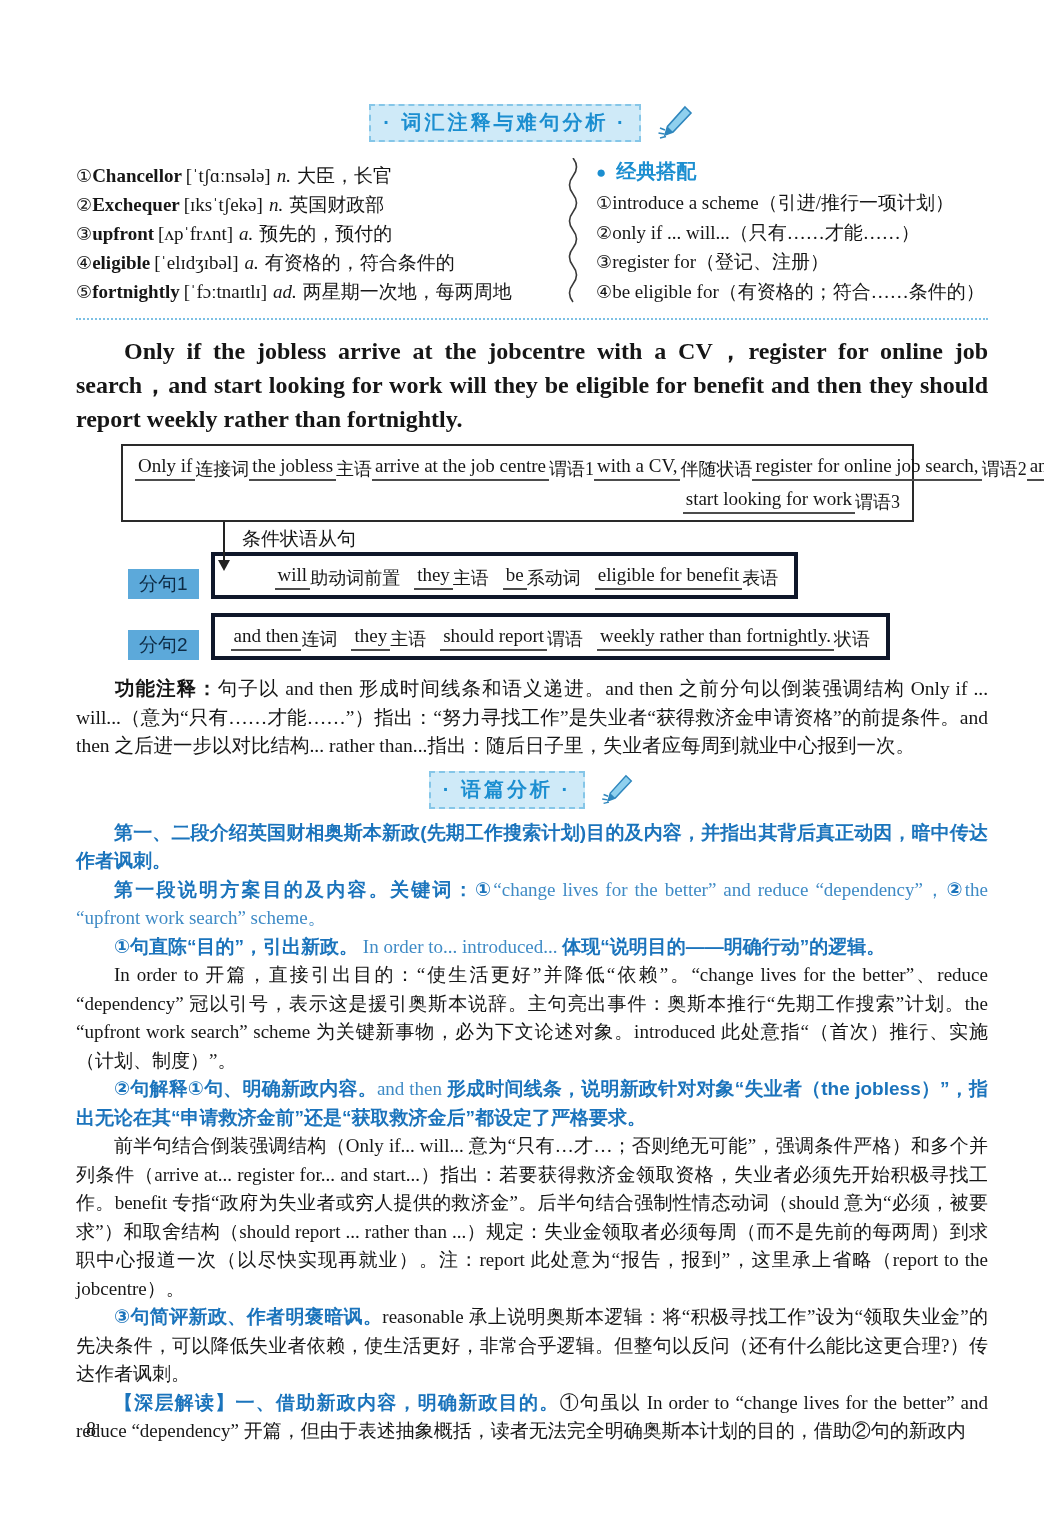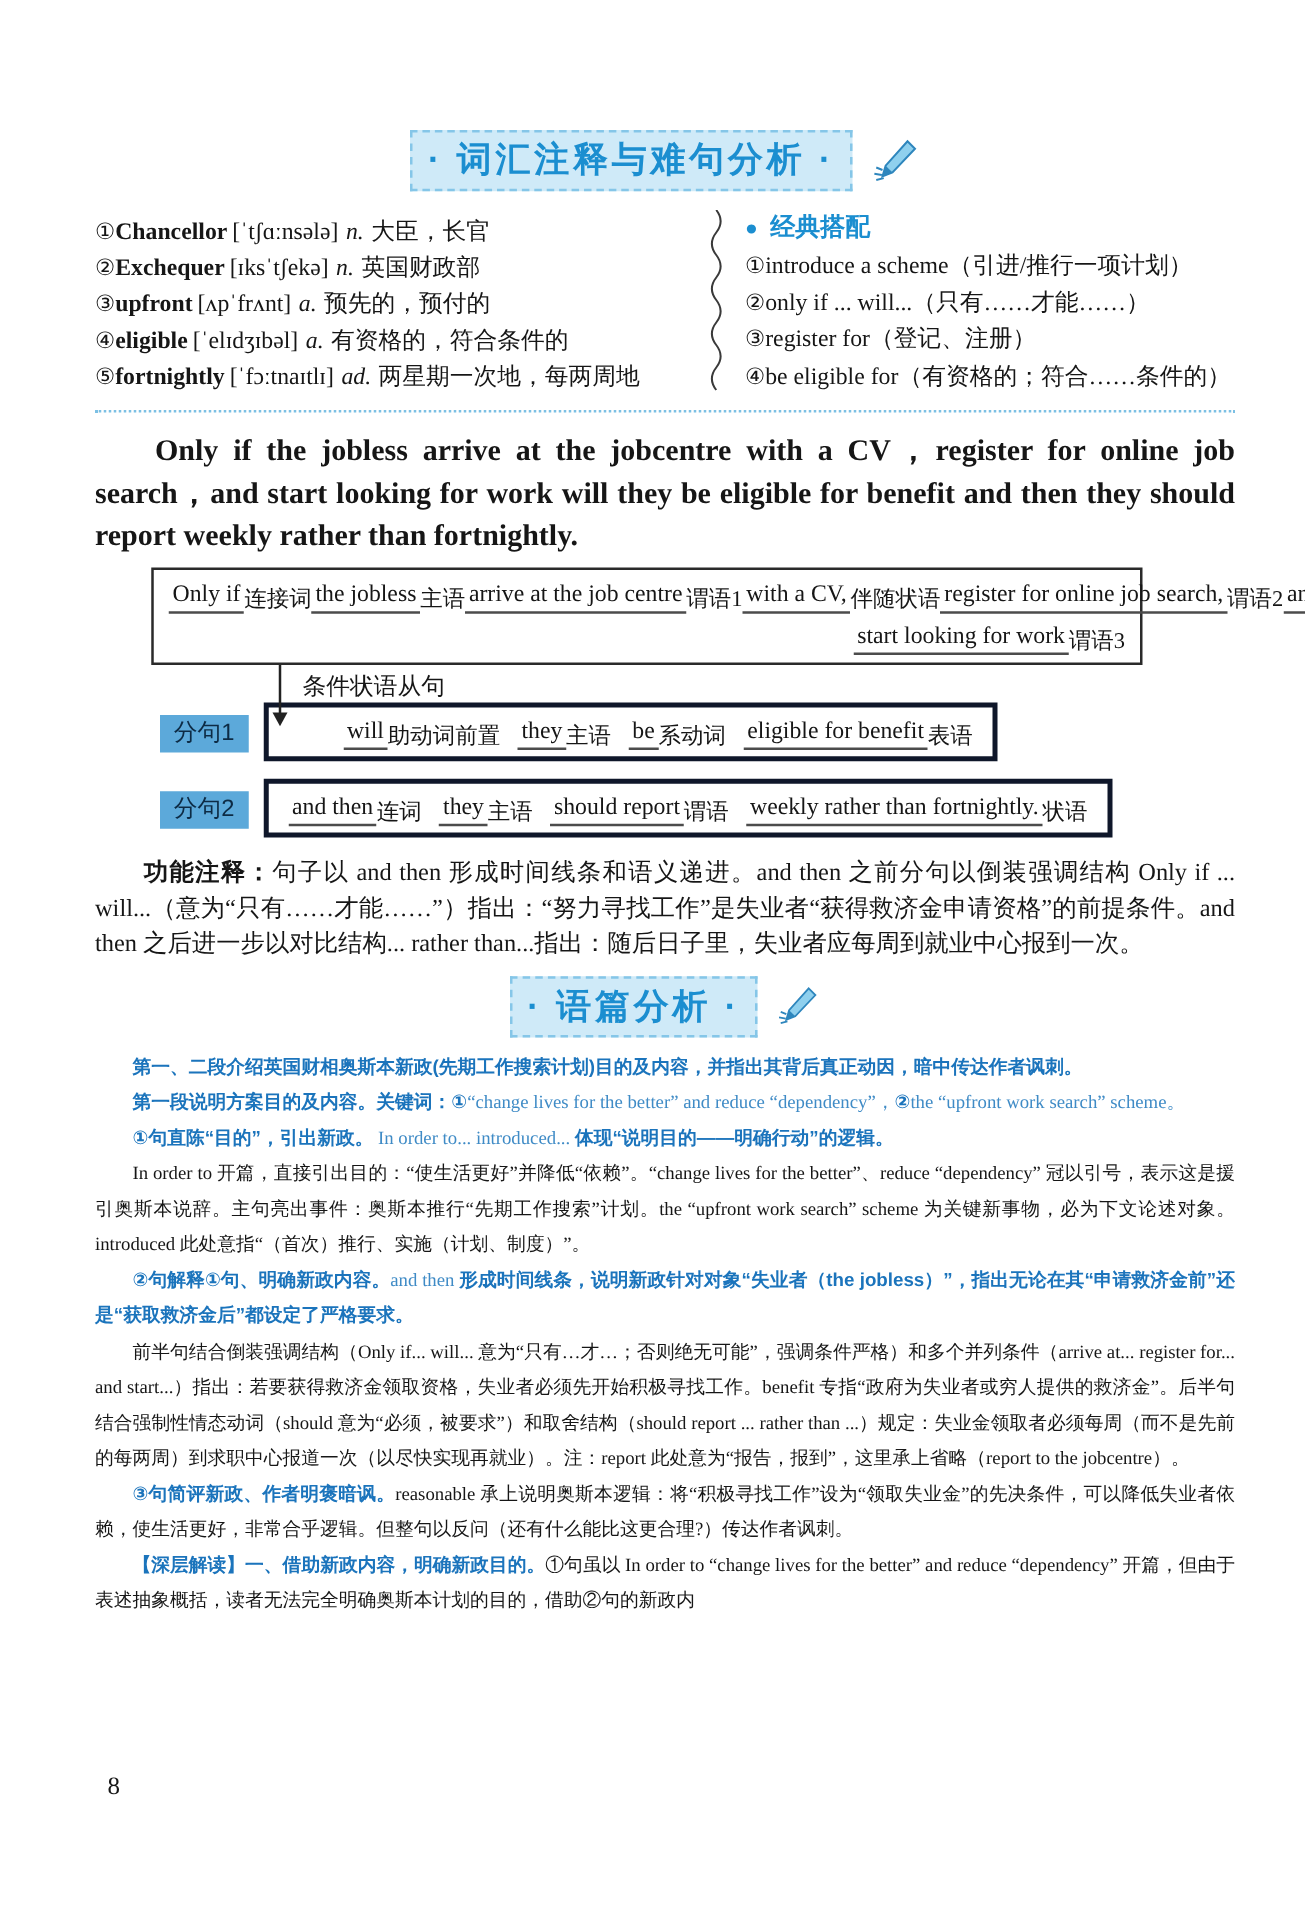--- a/index.html
+++ b/index.html
@@ -16,21 +16,21 @@
 
   
   .badge-row{text-align:center;margin:0 0 14px 0;white-space:nowrap;}
   .badge{
     display:inline-block;
     background:#cfeaf8;
     border:2px dashed #85c6e8;
     color:#1b8ed0;
     font-family:"Liberation Sans","DejaVu Sans",sans-serif;
     font-weight:bold;
-    font-size:28px;
+    font-size:20px;
     letter-spacing:3px;
     padding:3px 12px 4px 12px;
     vertical-align:middle;
   }
   .pen{vertical-align:middle;margin-left:10px;}
 
   
   .vocab-wrap{display:flex;align-items:flex-end;}
   .vocab-left{width:468px;}
   .vline{font-size:19px;line-height:29px;white-space:nowrap;}
@@ -63,21 +63,21 @@
   .gen{font-size:19px;line-height:24px;border-bottom:2px solid #4c4c4c;padding:0 3px 1px 3px;white-space:nowrap;}
   .gcn{font-size:18px;line-height:24px;margin-top:3px;white-space:nowrap;font-family:"Liberation Serif","DejaVu Serif",serif;}
 
   
   .arrow-zone{position:relative;height:30px;}
   .arrow-line{position:absolute;left:147px;top:0;width:0;height:46px;border-left:2.5px solid #222;z-index:3;}
   .arrow-line:after{content:"";position:absolute;left:-7px;bottom:-3px;border-left:6px solid transparent;border-right:6px solid transparent;border-top:11px solid #222;}
   .arrow-label{position:absolute;left:166px;top:4px;font-size:19px;}
 
   
-  .clause-row{display:flex;align-items:center;margin-left:52px;}
+  .clause-row{display:flex;align-items:flex-end;margin-left:52px;}
   .clause-row.c2{margin-top:14px;}
   .clause-label{
     flex:0 0 auto;
     background:#5ca9da;color:#0d2b45;
     font-family:"Liberation Sans","DejaVu Sans",sans-serif;
     font-size:19px;line-height:23px;
     padding:3px 11px 4px 11px;
     margin:2px 12px 0 0;
     white-space:nowrap;
   }
@@ -85,21 +85,21 @@
     border:4px solid #0f172a;
     padding:7px 16px 5px 16px;
     display:flex;gap:14px;align-items:flex-start;
   }
   .clause-box.pad-arrow{padding-left:60px;}
 
   
   .func-note{margin:14px 0 0 0;font-size:19.5px;line-height:28.5px;text-align:justify;text-indent:2em;}
   .note-label{font-family:"Liberation Sans","DejaVu Sans",sans-serif;font-weight:bold;}
   .badge-row.second{margin:10px 0 10px 0;}
-  .para{margin:0;font-size:15px;line-height:28.5px;text-align:justify;text-indent:2em;}
+  .para{margin:0;font-size:19px;line-height:28.5px;text-align:justify;text-indent:2em;}
   .bb{color:#1b74bc;font-family:"Liberation Sans","DejaVu Sans",sans-serif;font-weight:bold;}
   .bs{color:#3f8bc6;}
   .blk{color:#161616;}
 
   .page-num{position:absolute;left:86px;top:1418px;font-size:20px;}
 </style>
 </head>
 <body>
 
 <div class="page">

